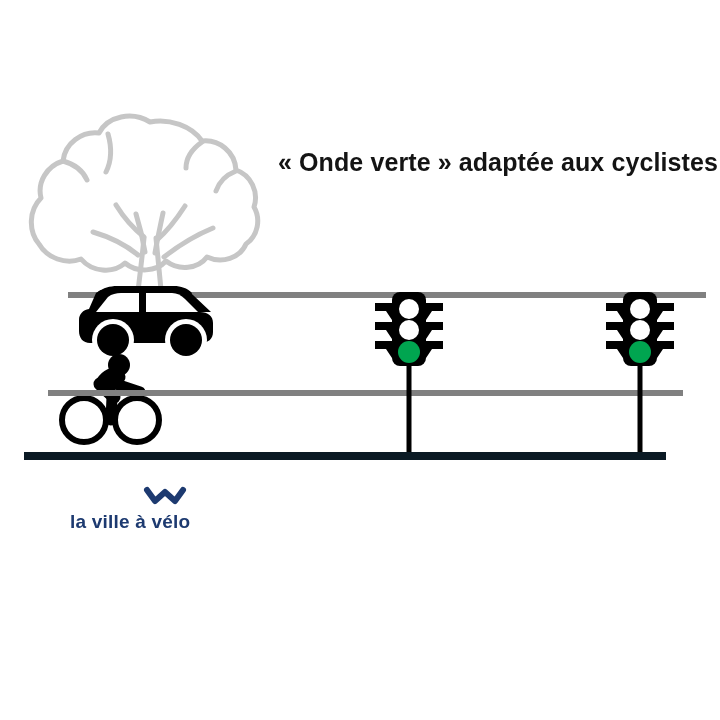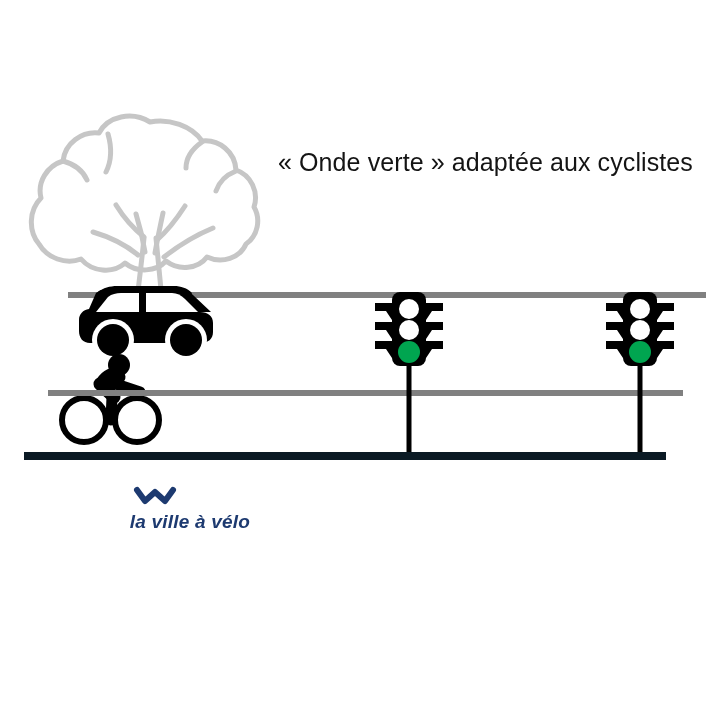--- a/index.html
+++ b/index.html
@@ -25,32 +25,31 @@
     height: 720px;
     display: block;
   }
   .headline {
     position: absolute;
     left: 278px;
     top: 146px;
     width: 430px;
     font-size: 25px;
     line-height: 32px;
-    font-weight: 400;
+    font-weight: 700;
     color: #141414;
     letter-spacing: 0.1px;
     white-space: nowrap;
   }
   .logo-block {
     position: absolute;
-    left: 60px;
+    left: 70px;
     top: 486px;
     width: 190px;
-    text-align: right;
-    font-style: italic;
+    text-align: left;
   }
   .logo-mark {
     display: block;
     margin: 0 auto 3px auto;
   }
   .logo-wordmark {
     font-size: 19px;
     font-weight: 700;
     color: #1d3a70;
     letter-spacing: 0.2px;

